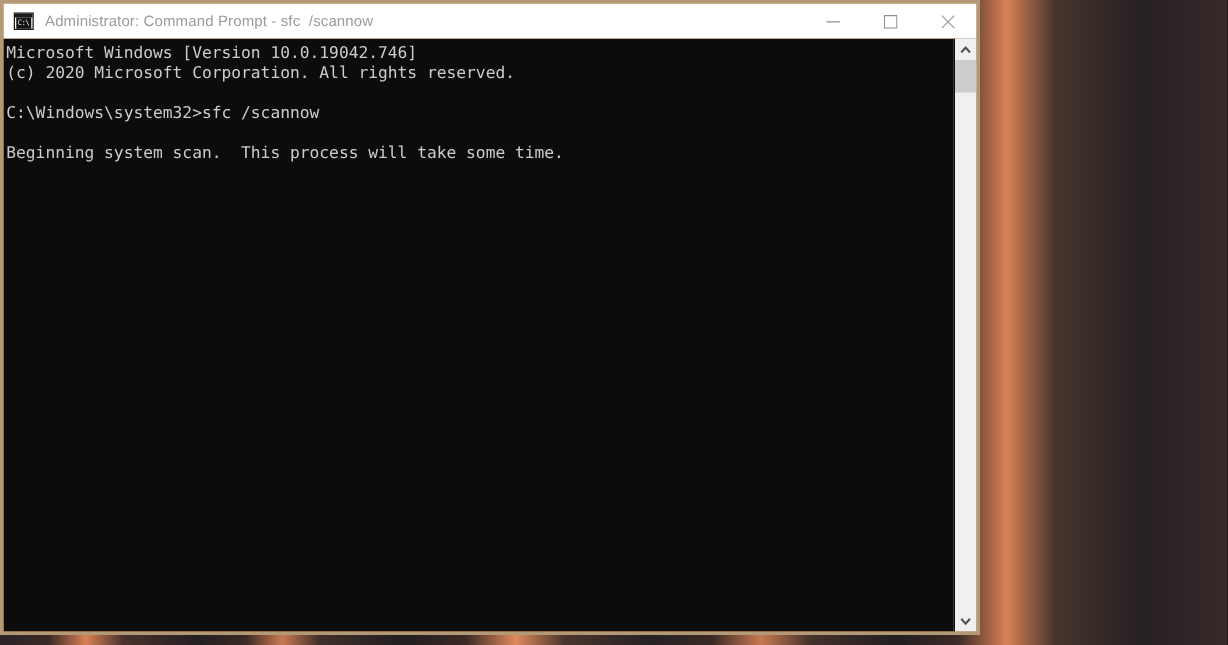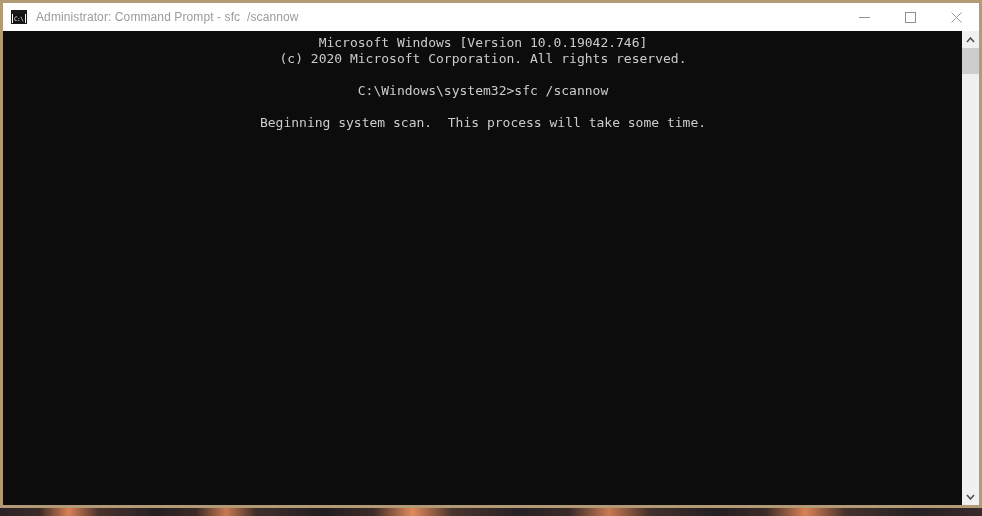--- a/index.html
+++ b/index.html
@@ -27,21 +27,21 @@
         #221d20 33%, #3d2b26 38%, #e08a5c 42%, #4a352d 46%,
         #262124 53%, #3a2a26 58%, #c87a52 62%, #44322b 66%,
         #231e21 73%, #3c2b26 78%, #d98156 82%, #46332c 86%,
         #252023 93%, #39292a 100%);
   }
 
   
   #window {
     position: absolute;
     left: 0; top: 0;
-    width: 982px;
+    width: 784px;
     height: 508px;
     box-sizing: border-box;
     border: 3px solid #b29a77;
     background: #f97316;
   }
 
   
   #titlebar {
     position: relative;
     height: 28px;
@@ -109,21 +109,20 @@
 
   
   #console-area {
     position: absolute;
     left: 0;
     top: 28px;
     right: 0;
     bottom: 0;
     background: #0c0c0c;
     display: flex;
-    text-align: center;
   }
   #console-text {
     flex: 1 1 auto;
     color: #cccccc;
     font-family: "DejaVu Sans Mono", monospace;
     font-size: 13px;
     line-height: 16px;
     white-space: pre;
     padding: 4px 0 0 2px;
     overflow: hidden;

